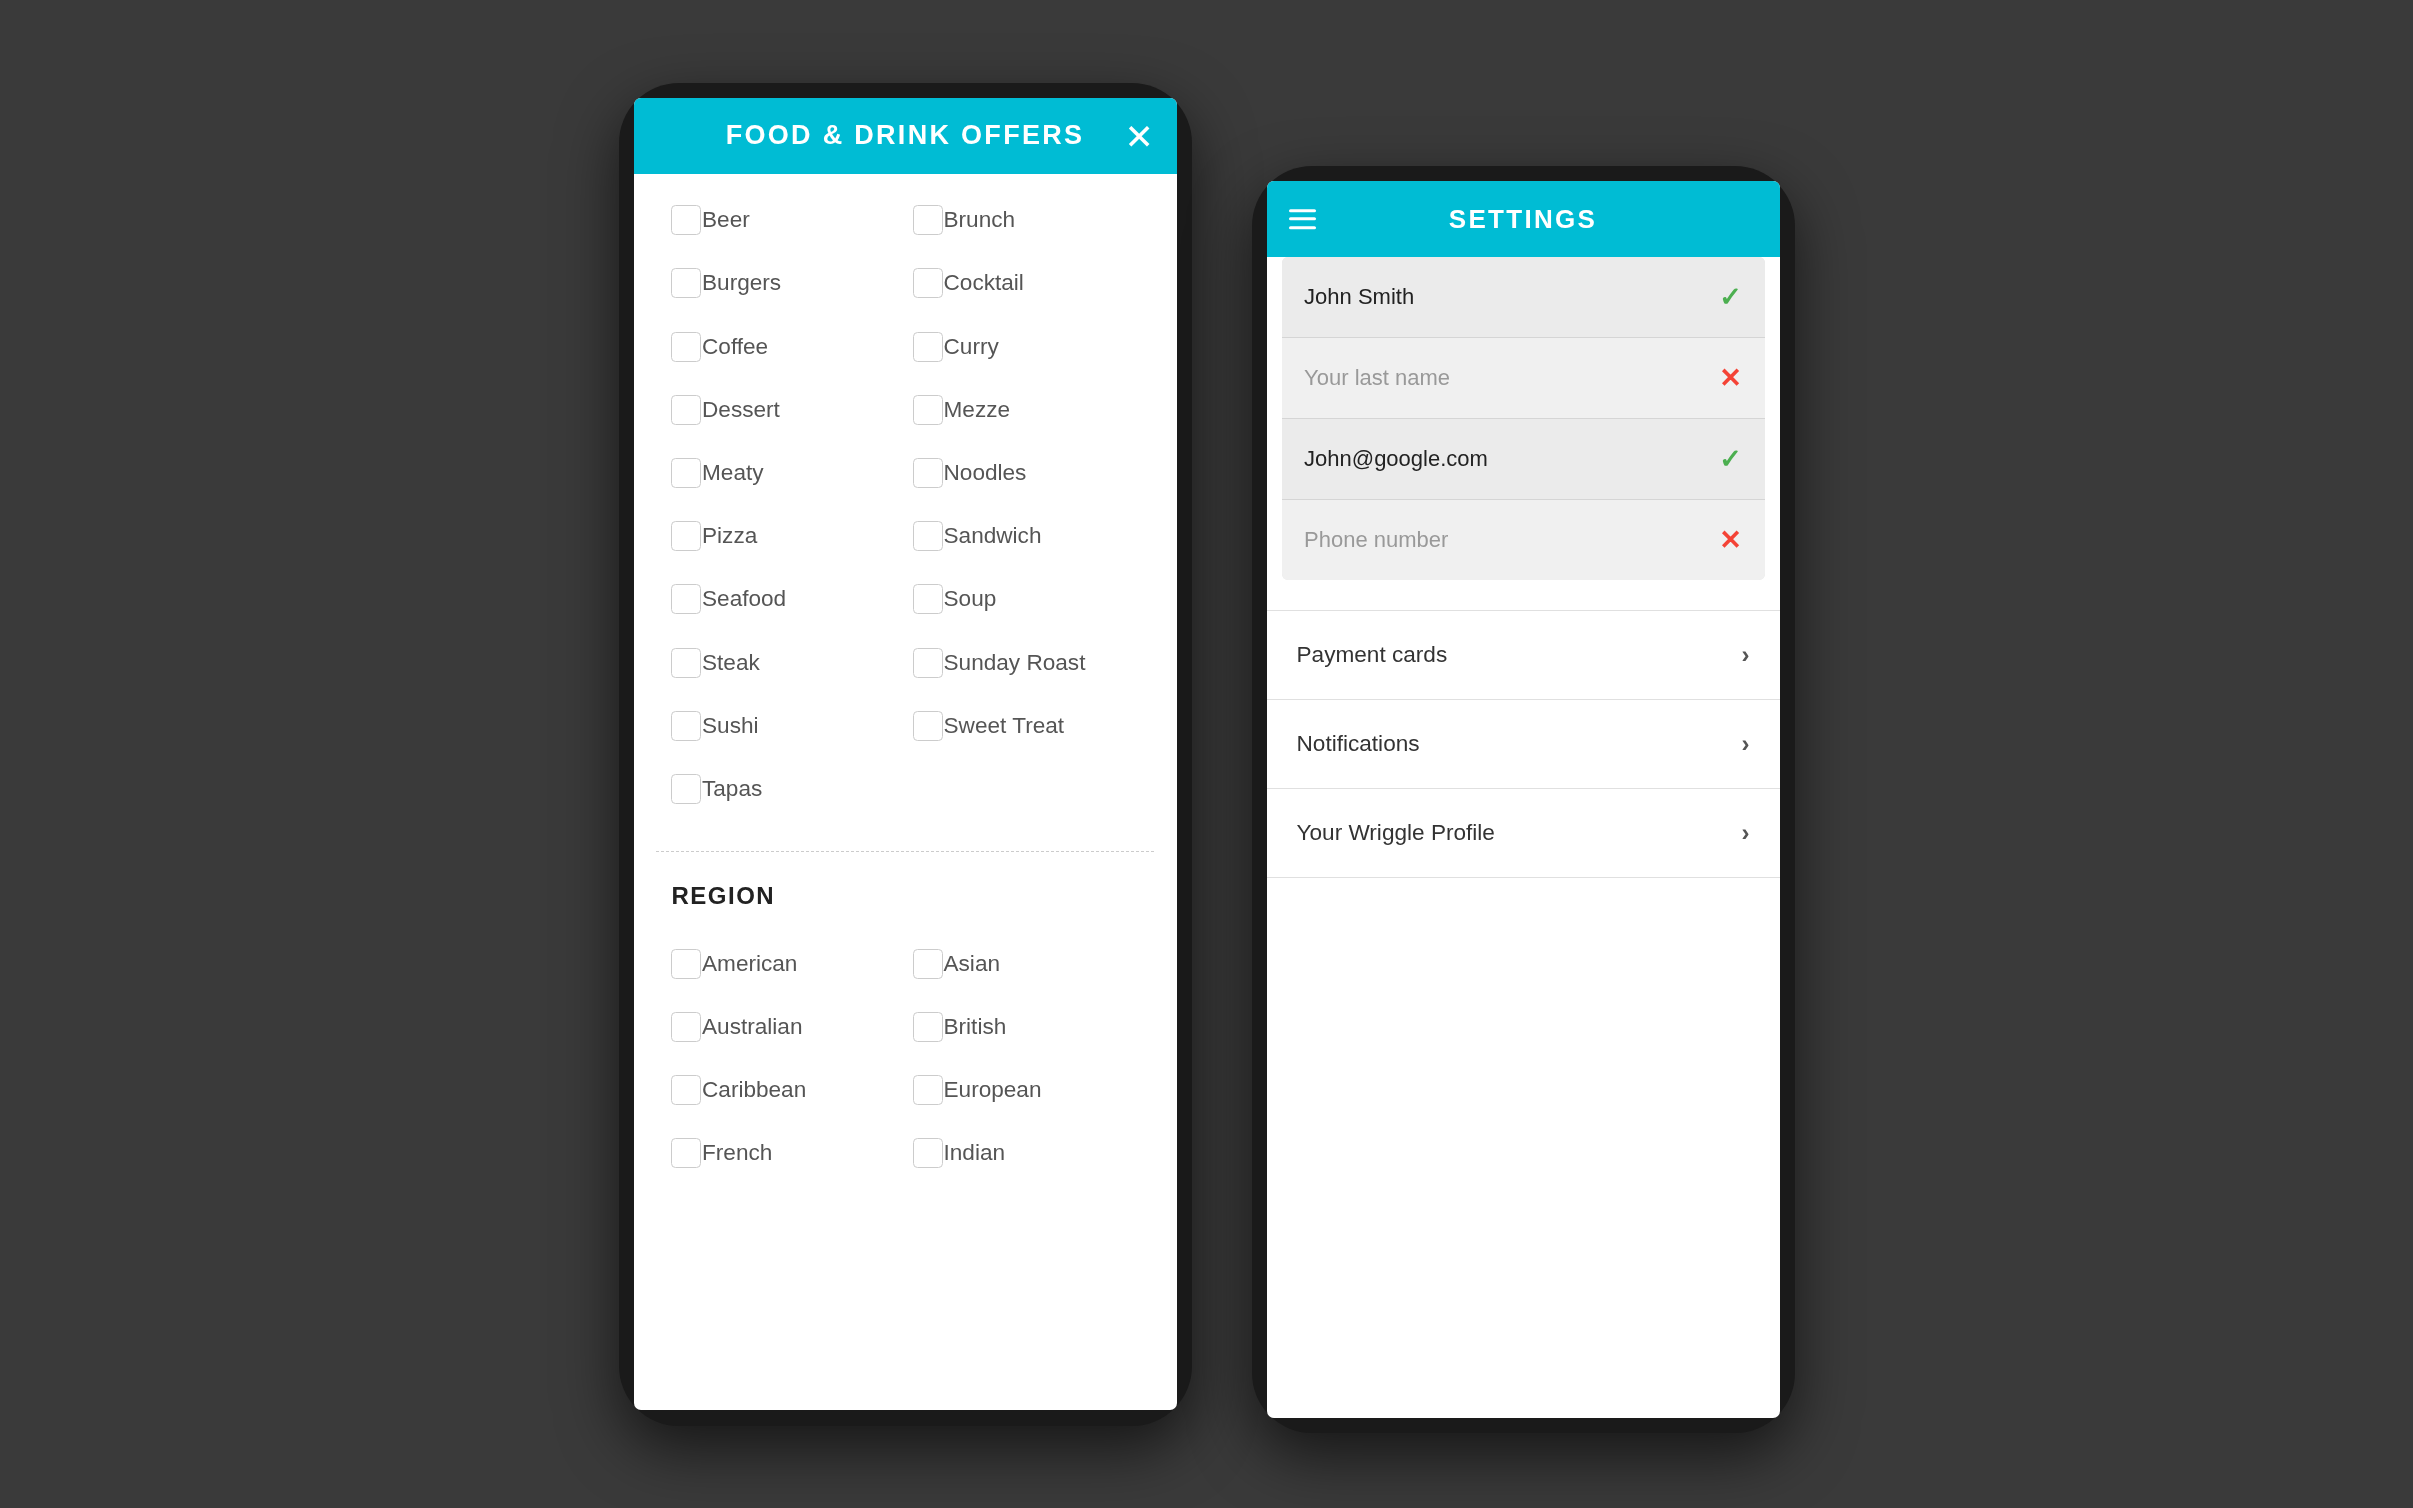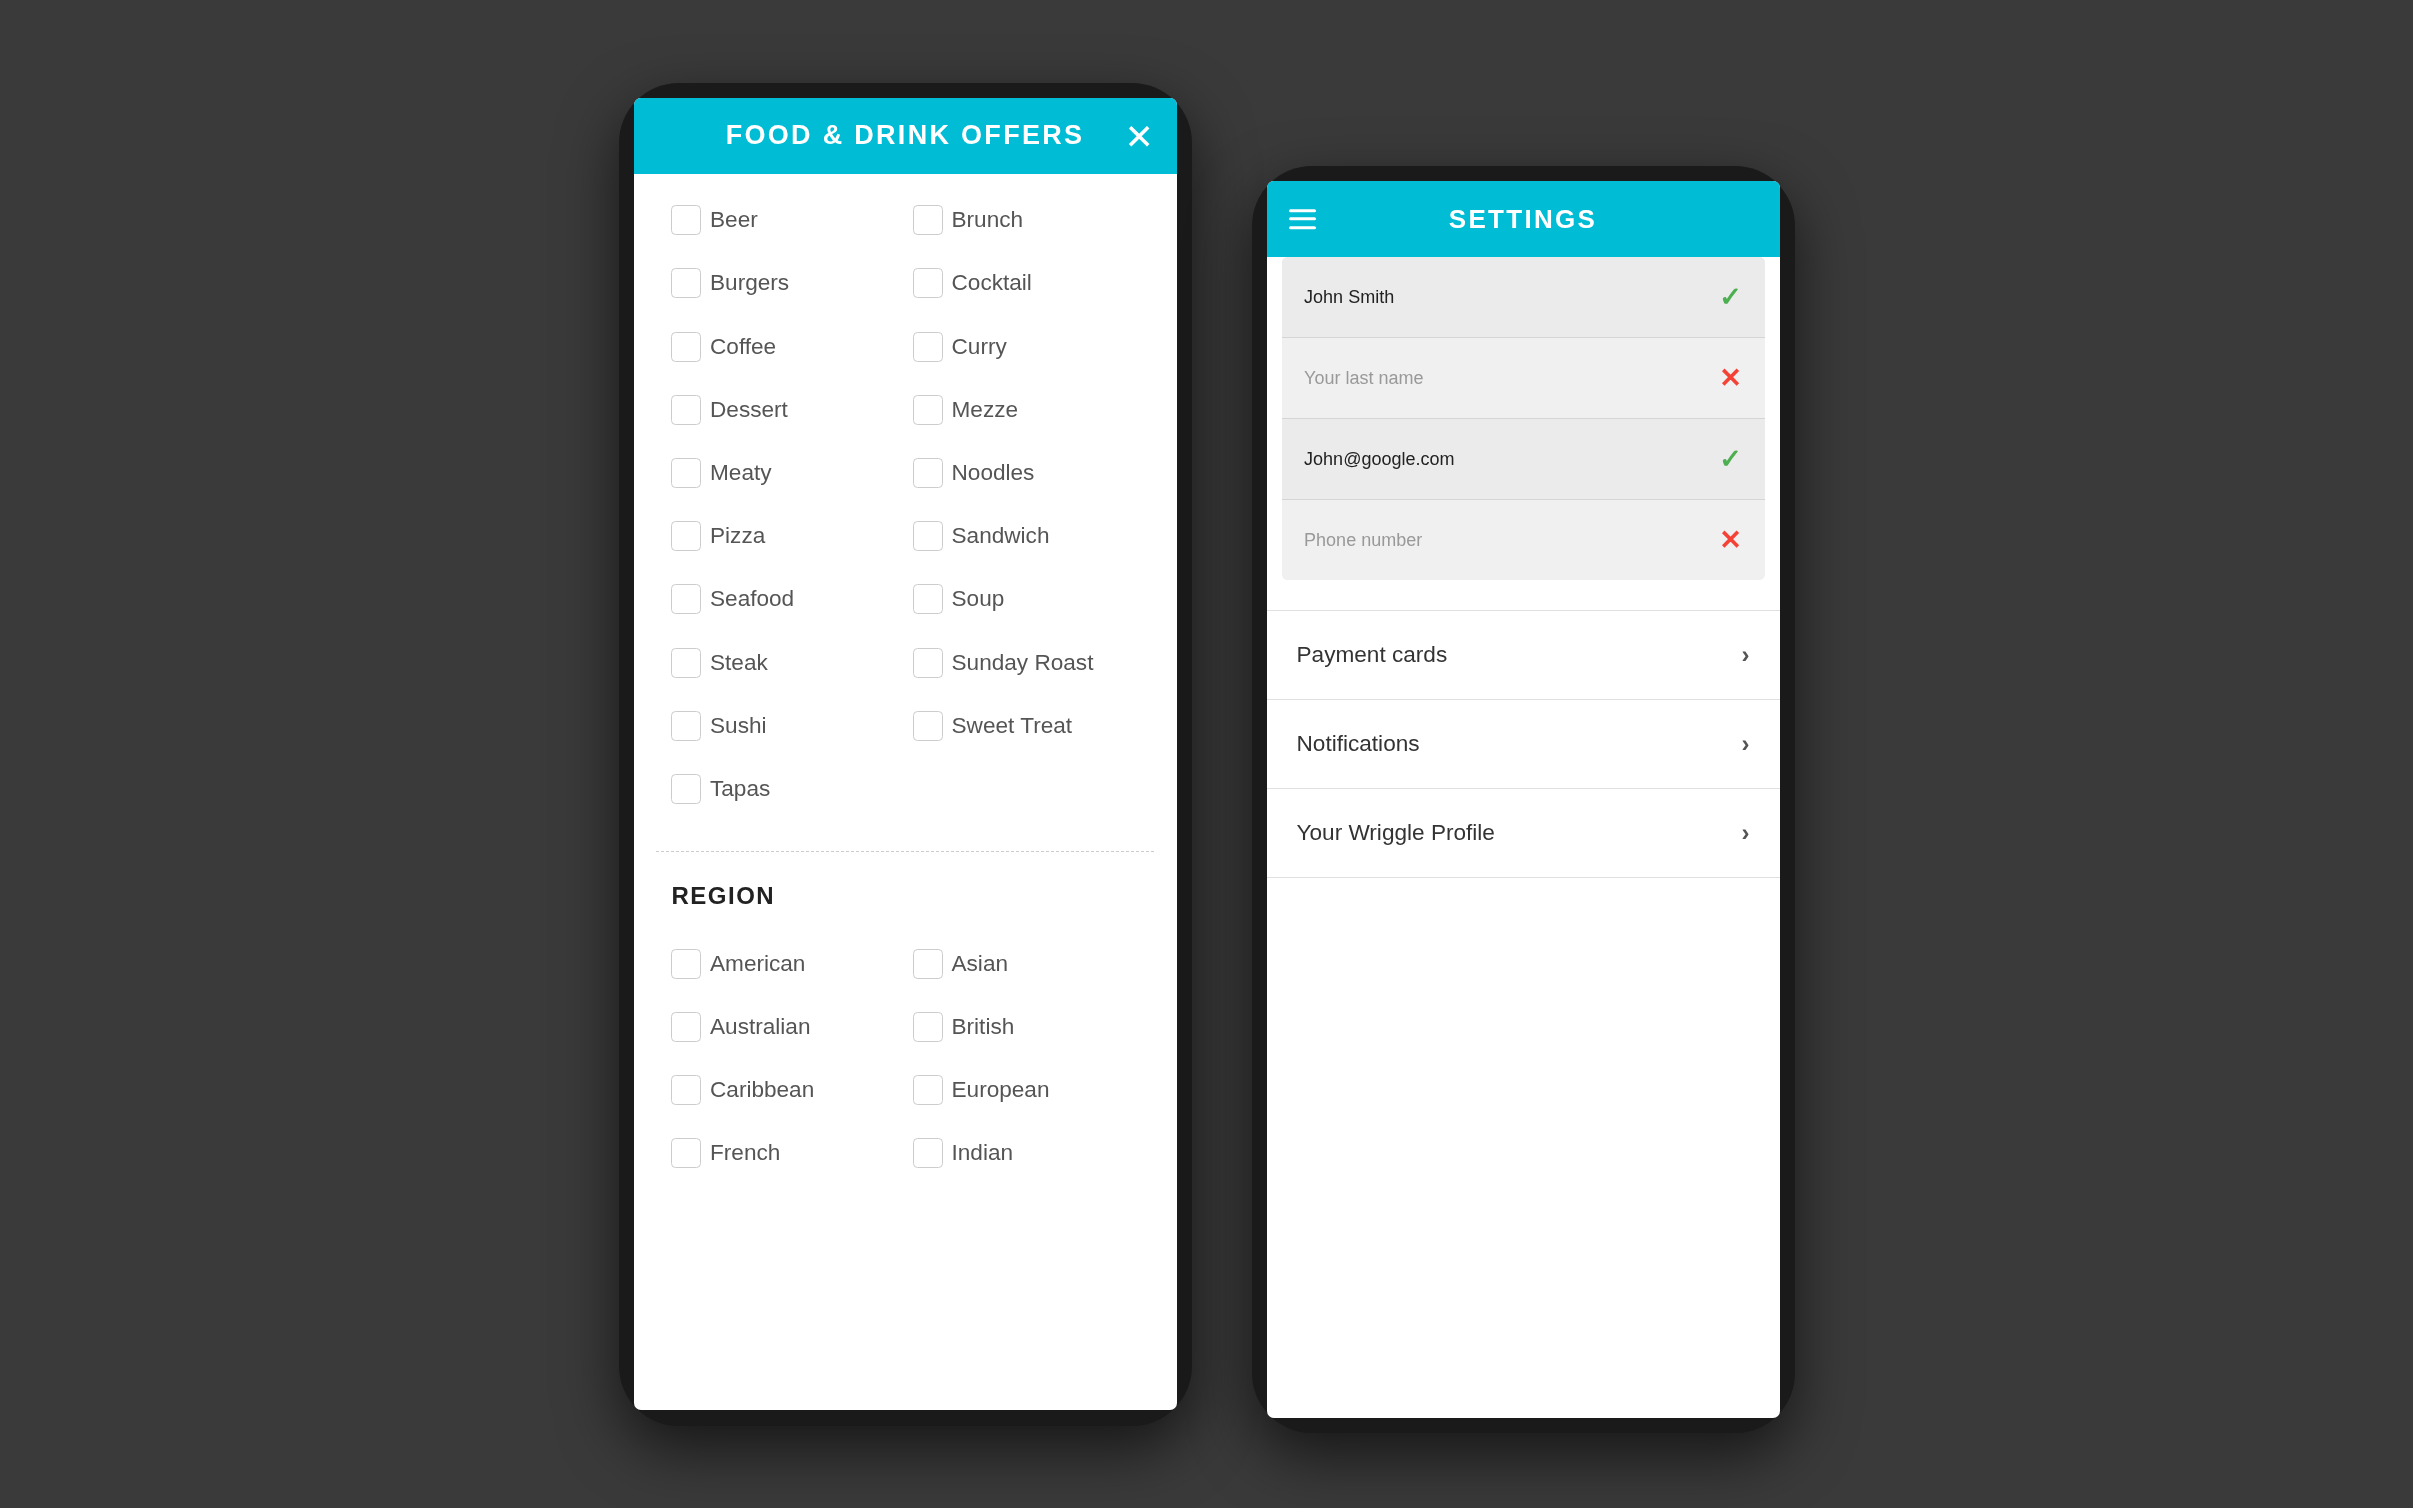--- a/index.html
+++ b/index.html
@@ -105,21 +105,21 @@
     .food-grid {
       display: grid;
       grid-template-columns: 1fr 1fr;
       gap: 0;
     }
 
     .food-item {
       display: flex;
       align-items: center;
       padding: 16.6px 7.5px;
-      gap: 9px;
+      gap: 1px;
     }
 
     .checkbox {
       width: 30px;
       height: 30px;
       border: 1.5px solid #ccc;
       border-radius: 4.5px;
       flex-shrink: 0;
       background: white;
     }
@@ -177,21 +177,21 @@
 
     .field-row.filled {
       background: #ebebeb;
     }
 
     .field-row.empty {
       background: #f0f0f0;
     }
 
     .field-text {
-      font-size: 18px;
+      font-size: 22px;
       color: #444;
     }
 
     .field-text.placeholder {
       color: #999;
     }
 
     .field-text.value {
       color: #222;
       font-weight: 500;

